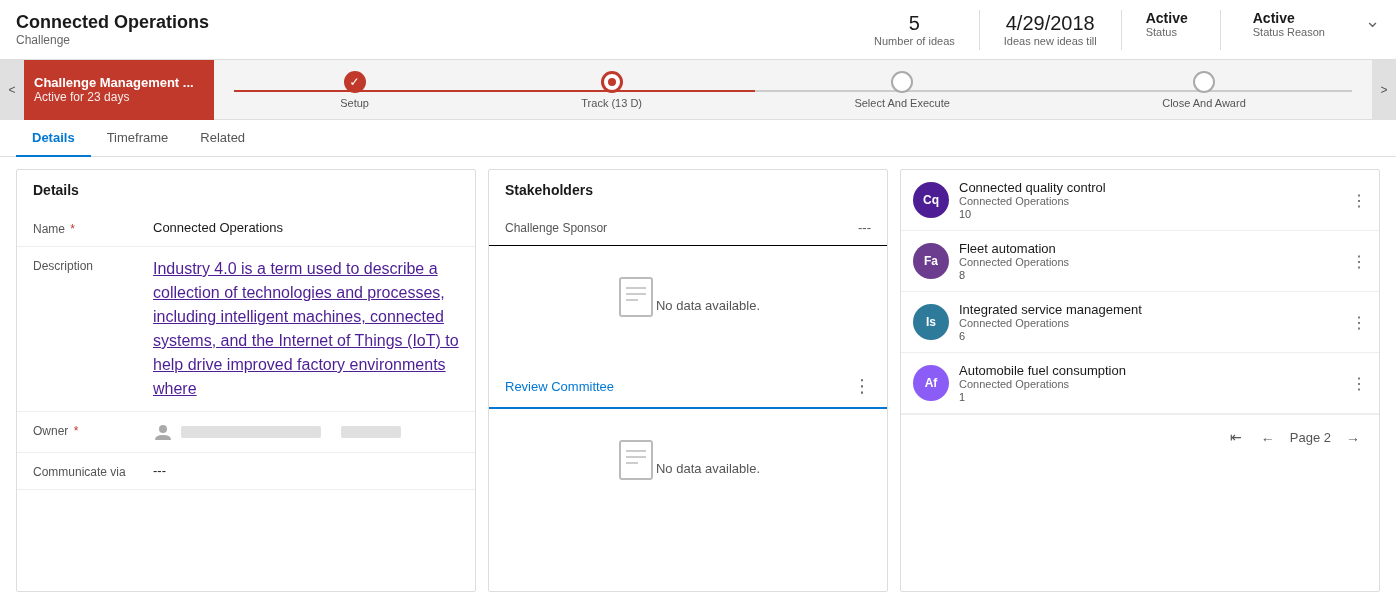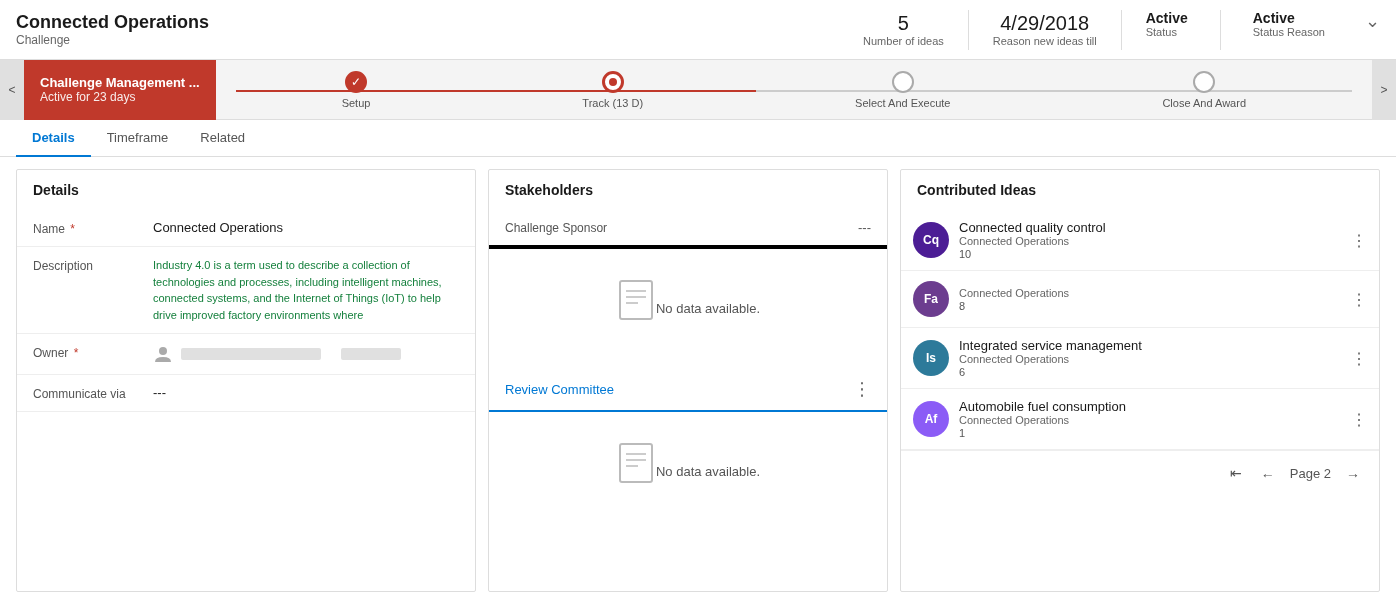--- a/index.html
+++ b/index.html
@@ -44,21 +44,21 @@
       display: flex;
       align-items: center;
       justify-content: center;
       font-size: 12px;
       color: #555;
       flex-shrink: 0;
     }
     .challenge-pill {
       background: #c0392b;
       color: #fff;
-      padding: 0 16px;
+      padding: 0 10px;
       height: 60px;
       display: flex;
       flex-direction: column;
       justify-content: center;
       min-width: 190px;
       flex-shrink: 0;
     }
     .challenge-pill .pill-title { font-size: 13px; font-weight: 600; }
     .challenge-pill .pill-sub { font-size: 12px; opacity: 0.9; }
 
@@ -170,31 +170,31 @@
     }
     .detail-label {
       width: 120px;
       font-size: 12px;
       color: #555;
       flex-shrink: 0;
       padding-top: 2px;
     }
     .detail-required { color: #c0392b; margin-left: 2px; }
     .detail-value { font-size: 13px; color: #1a1a1a; flex: 1; }
-    .detail-value.desc { color: #15803d; line-height: 1.5; font-size: 11px; }
+    .detail-value.desc { color: #4c1d95; line-height: 1.5; font-size: 16px; text-decoration: underline; }
     .owner-row { display: flex; align-items: center; gap: 8px; }
     .owner-name-blur { display: inline-block; width: 140px; height: 12px; background: #e0e0e0; border-radius: 2px; }
 
     
     .stakeholder-row {
       display: flex;
       align-items: center;
       justify-content: space-between;
       padding: 10px 16px;
-      border-bottom: 4px solid #000000;
+      border-bottom: 1px solid #000000;
     }
     .stakeholder-label { font-size: 12px; color: #555; }
     .stakeholder-value { font-size: 13px; color: #555; }
     .review-committee-row {
       display: flex;
       align-items: center;
       justify-content: space-between;
       padding: 10px 16px;
       border-bottom: 2px solid #0078d4;
     }
@@ -269,21 +269,21 @@
     <div class="subtitle">Challenge</div>
   </div>
   <div class="header-meta">
     <div class="header-meta-item">
       <div class="value">5</div>
       <div class="label">Number of ideas</div>
     </div>
     <div class="header-meta-divider"></div>
     <div class="header-meta-item">
       <div class="value">4/29/2018</div>
-      <div class="label">Reason new ideas till</div>
+      <div class="label">Ideas new ideas till</div>
     </div>
     <div class="header-meta-divider"></div>
     <div class="status-group">
       <div class="status-item">
         <div class="status-val">Active</div>
         <div class="status-lbl">Status</div>
       </div>
       <div class="header-meta-divider"></div>
       <div class="status-item">
         <div class="status-val">Active</div>
@@ -404,35 +404,35 @@
           <line x1="10" y1="12" x2="30" y2="12" stroke="#bbb" stroke-width="1.5"></line>
           <line x1="10" y1="18" x2="30" y2="18" stroke="#bbb" stroke-width="1.5"></line>
           <line x1="10" y1="24" x2="22" y2="24" stroke="#bbb" stroke-width="1.5"></line>
         </svg>
       </div>
       <div class="no-data-text">No data available.</div>
     </div>
   </div>
 
   <div class="panel panel-ideas">
-    <div class="panel-header">Contributed Ideas</div>
 
     <div id="ideas-list">
         <div class="idea-item">
       <div class="idea-avatar" style="background:#4c1d95">Cq</div>
       <div class="idea-info">
         <div class="idea-title">Connected quality control</div>
         <div class="idea-sub">Connected Operations</div>
         <div class="idea-count">10</div>
       </div>
       <div class="idea-dots">⋮</div>
     </div>
         <div class="idea-item">
       <div class="idea-avatar" style="background:#6c3d8f">Fa</div>
       <div class="idea-info">
+        <div class="idea-title">Fleet automation</div>
         <div class="idea-sub">Connected Operations</div>
         <div class="idea-count">8</div>
       </div>
       <div class="idea-dots">⋮</div>
     </div>
         <div class="idea-item">
       <div class="idea-avatar" style="background:#2d7a9a">Is</div>
       <div class="idea-info">
         <div class="idea-title">Integrated service management</div>
         <div class="idea-sub">Connected Operations</div>

